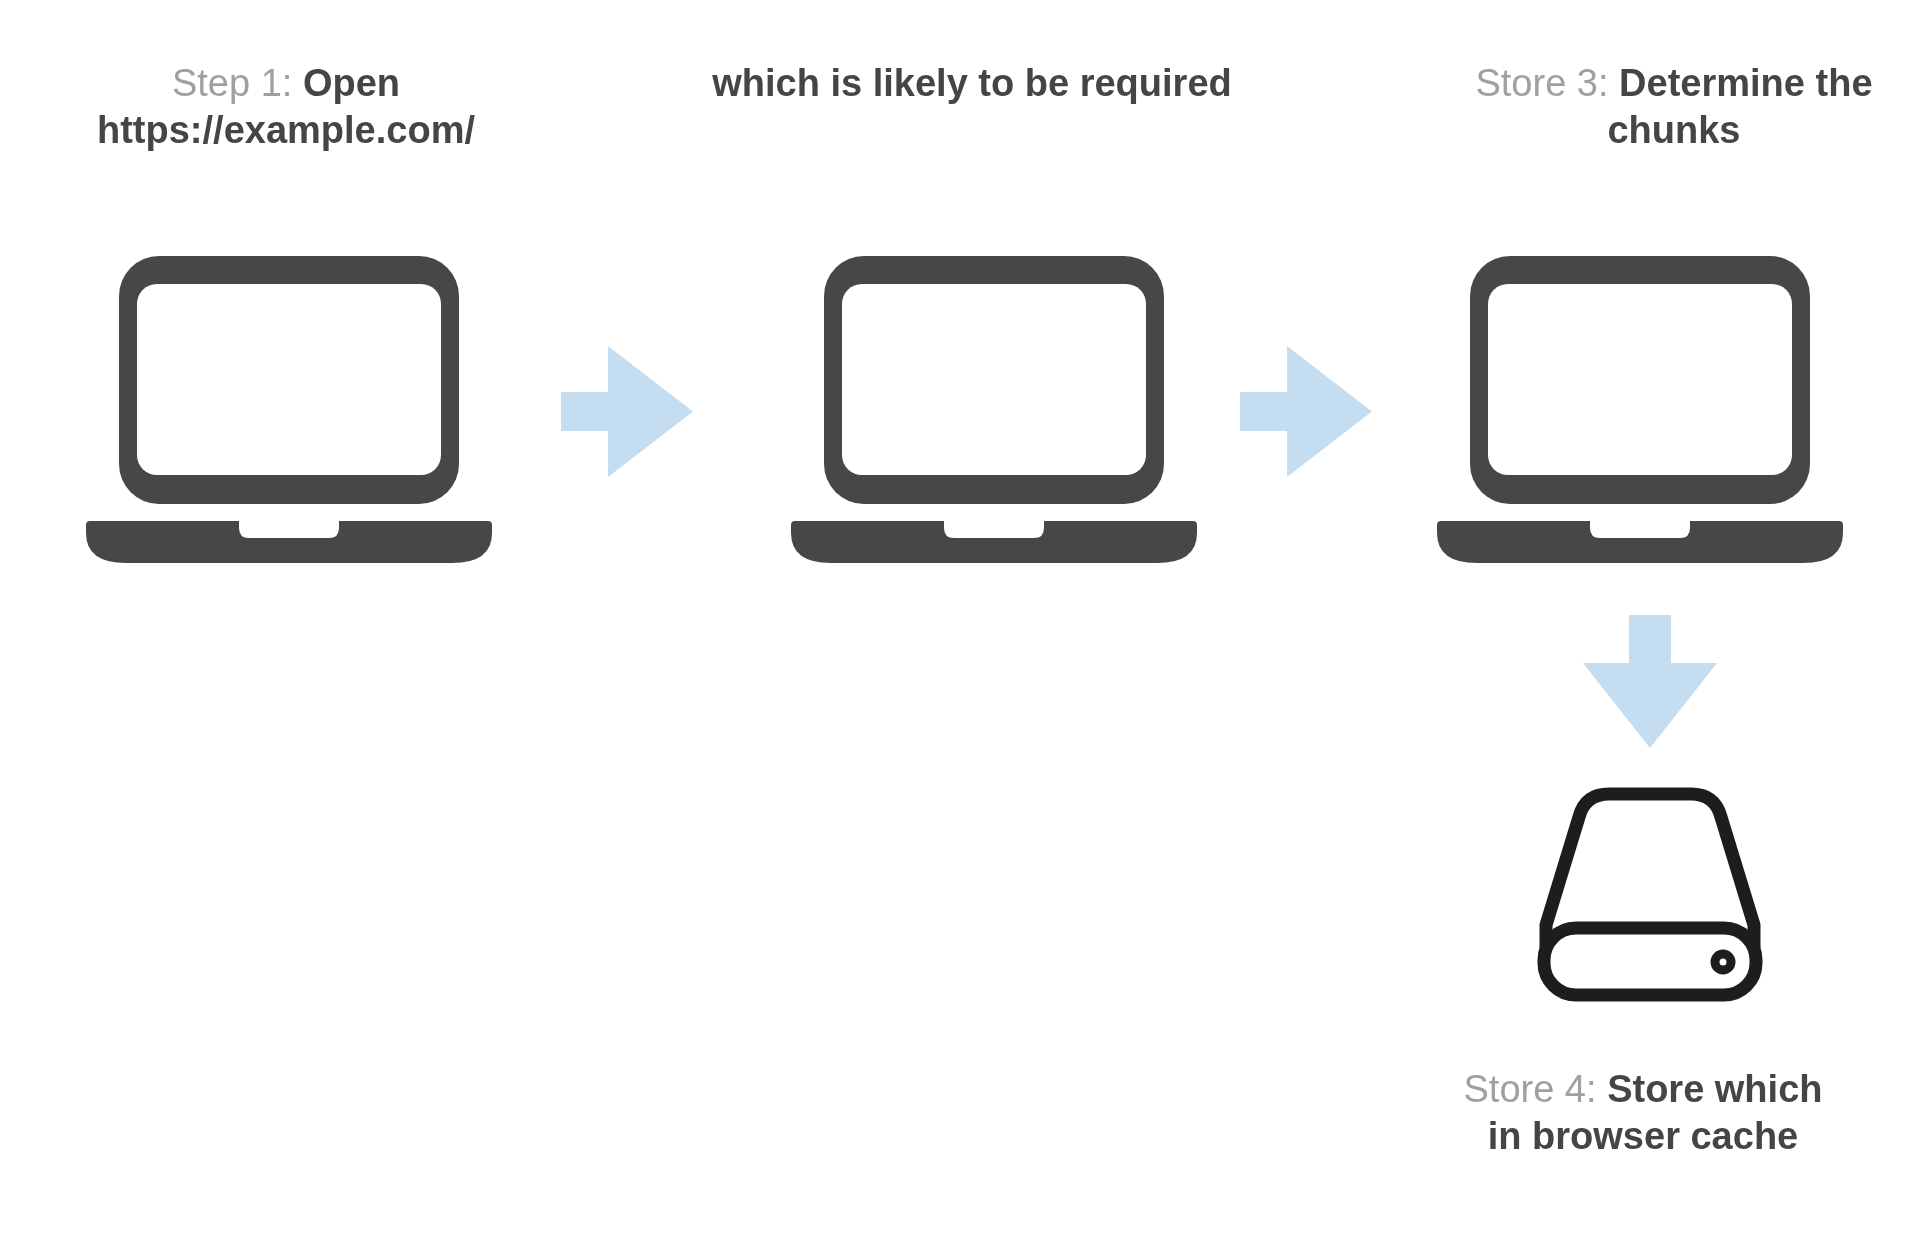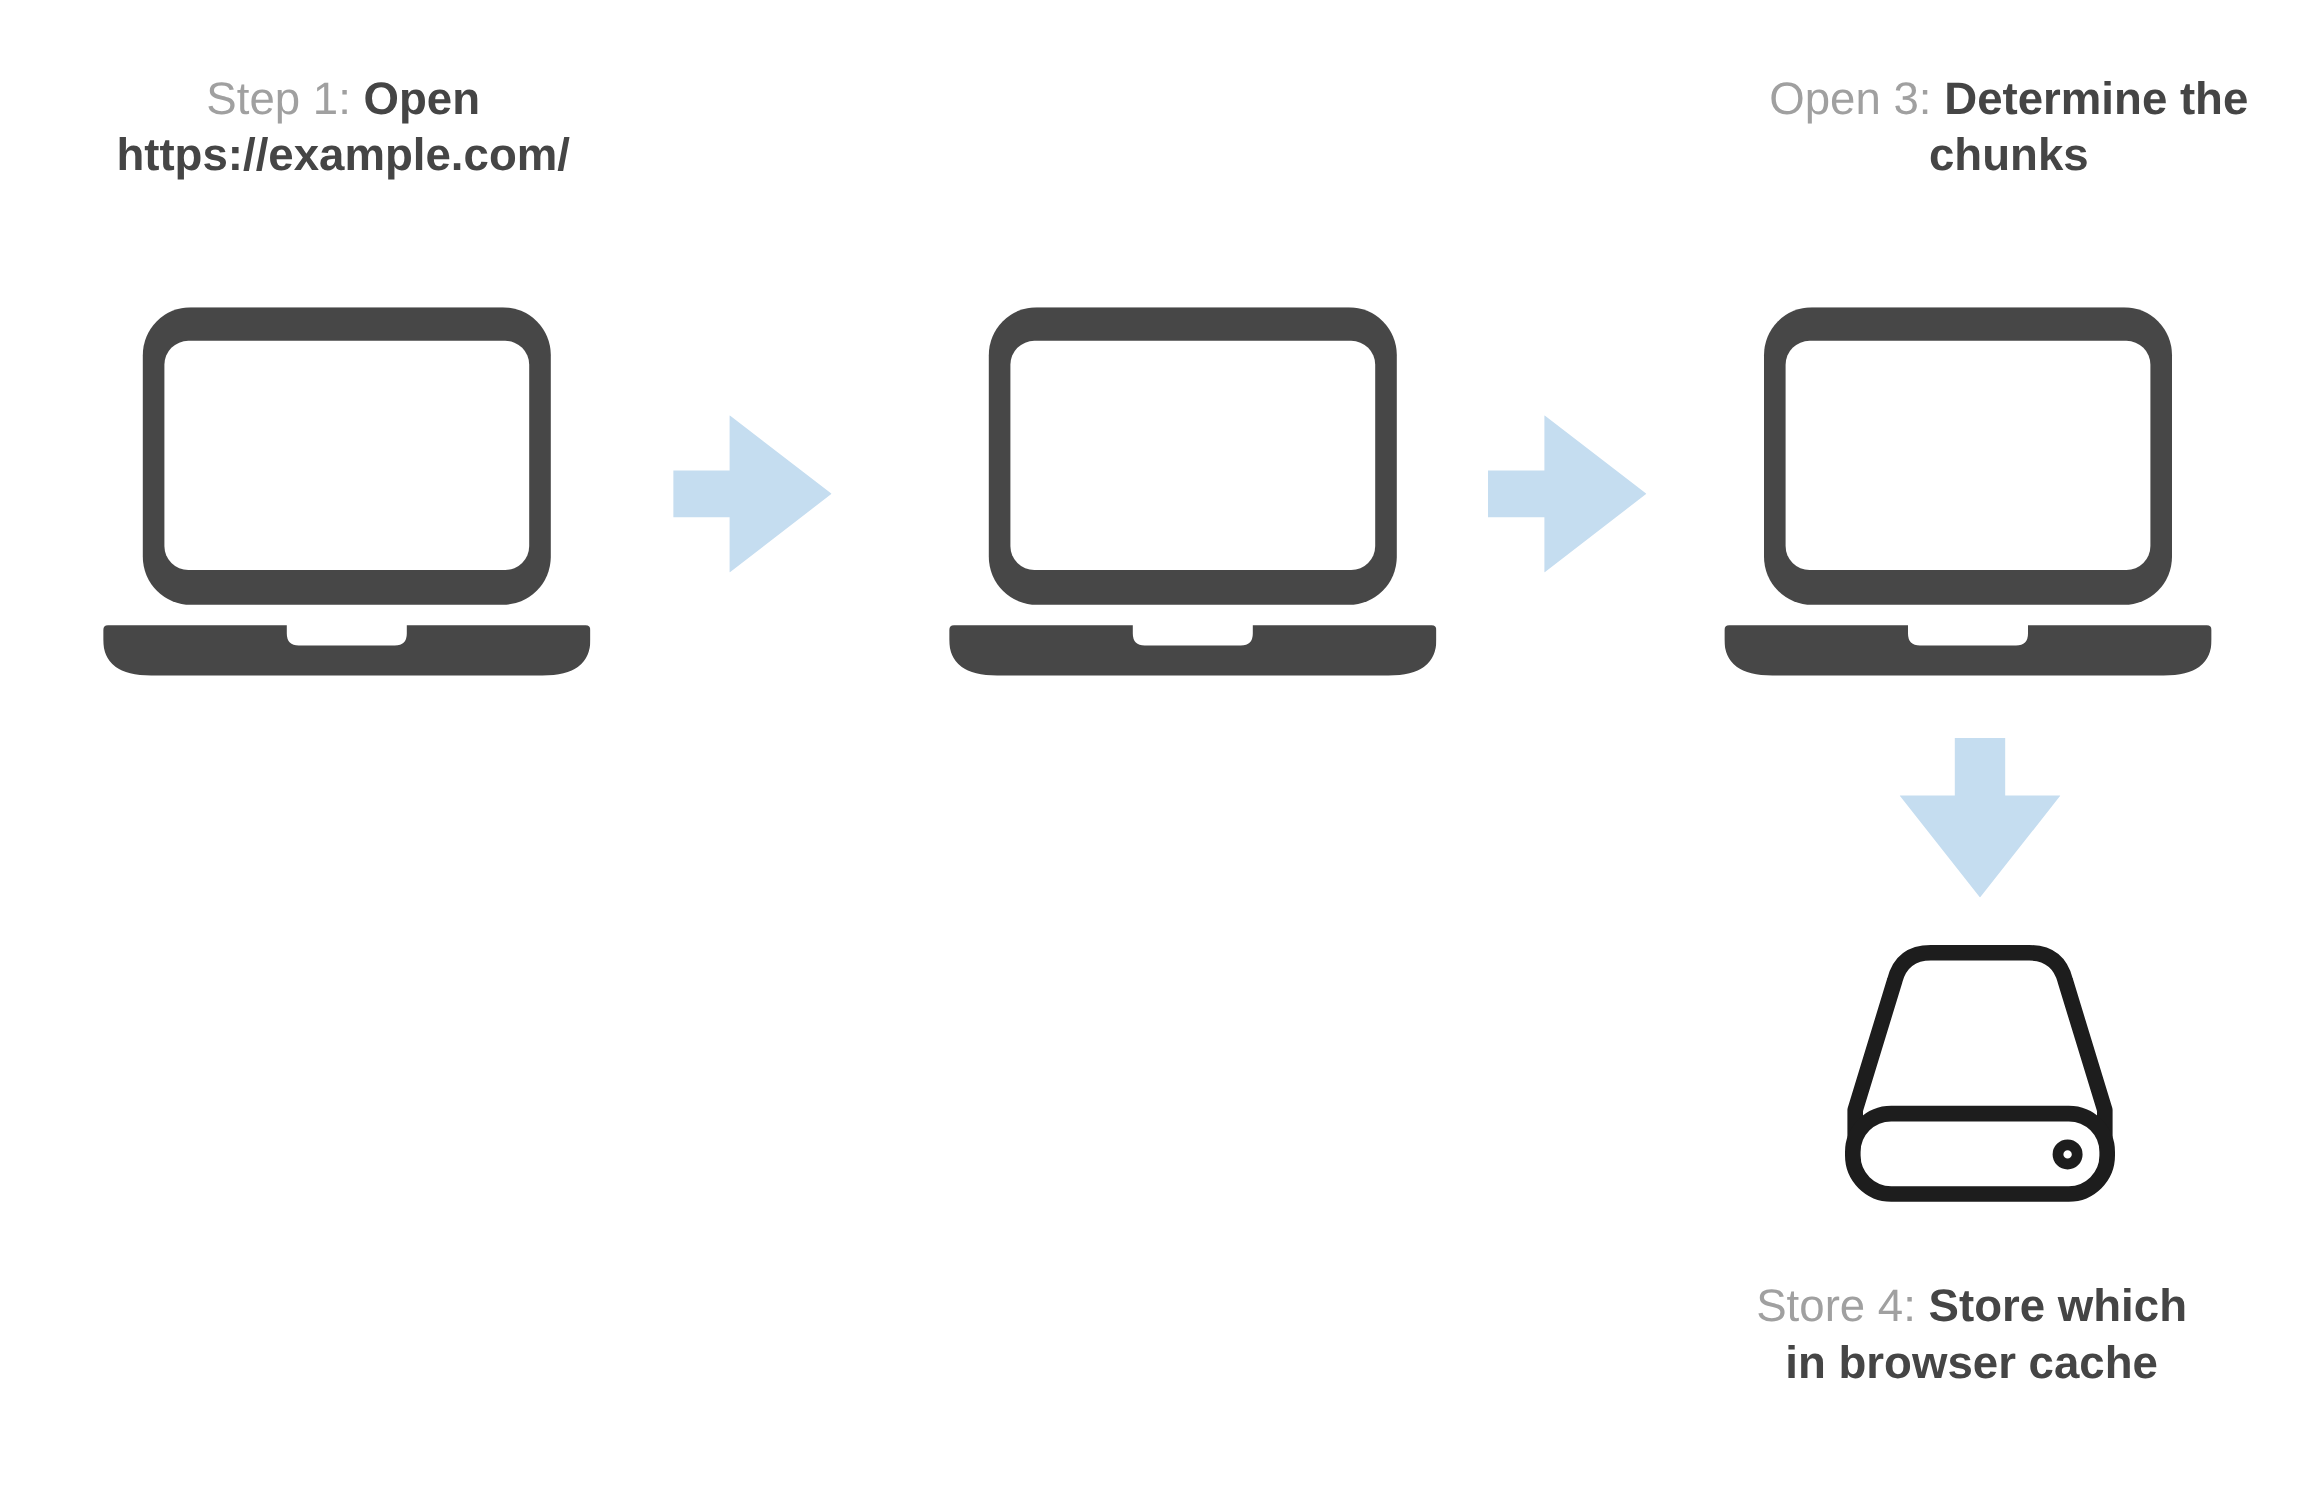--- a/index.html
+++ b/index.html
@@ -71,24 +71,25 @@
 <body>
 
 <div class="canvas">
 
   <div class="step-caption" id="caption-1">
     <div><span class="lbl">Step 1:</span> <span class="bld">Open</span></div>
     <div class="bld">https://example.com/</div>
   </div>
 
   <div class="step-caption" id="caption-2">
+    <div class="bld">which is likely to be required</div>
   </div>
 
   <div class="step-caption" id="caption-3">
-    <div><span class="lbl">Open 3:</span> <span class="bld">Determine the</span></div>
+    <div><span class="lbl">Store 3:</span> <span class="bld">Determine the</span></div>
     <div class="bld">chunks</div>
   </div>
 
   <svg class="laptop" id="laptop-1" viewBox="0 0 406 308" aria-hidden="true">
     <rect class="shell" x="33" y="0" width="340" height="248" rx="40"></rect>
     <rect class="glass" x="51" y="28" width="304" height="191" rx="20"></rect>
     <path class="shell" d="M4 265 H153 V272 Q153 282 163 282 H243 Q253 282 253 272 V265 H402 Q406 265 406 269 V277 Q406 307 366 307 H40 Q0 307 0 277 V269 Q0 265 4 265 Z"></path>
   </svg>
 
   <svg class="arrow" id="arrow-1" viewBox="0 0 132 131" aria-hidden="true">

